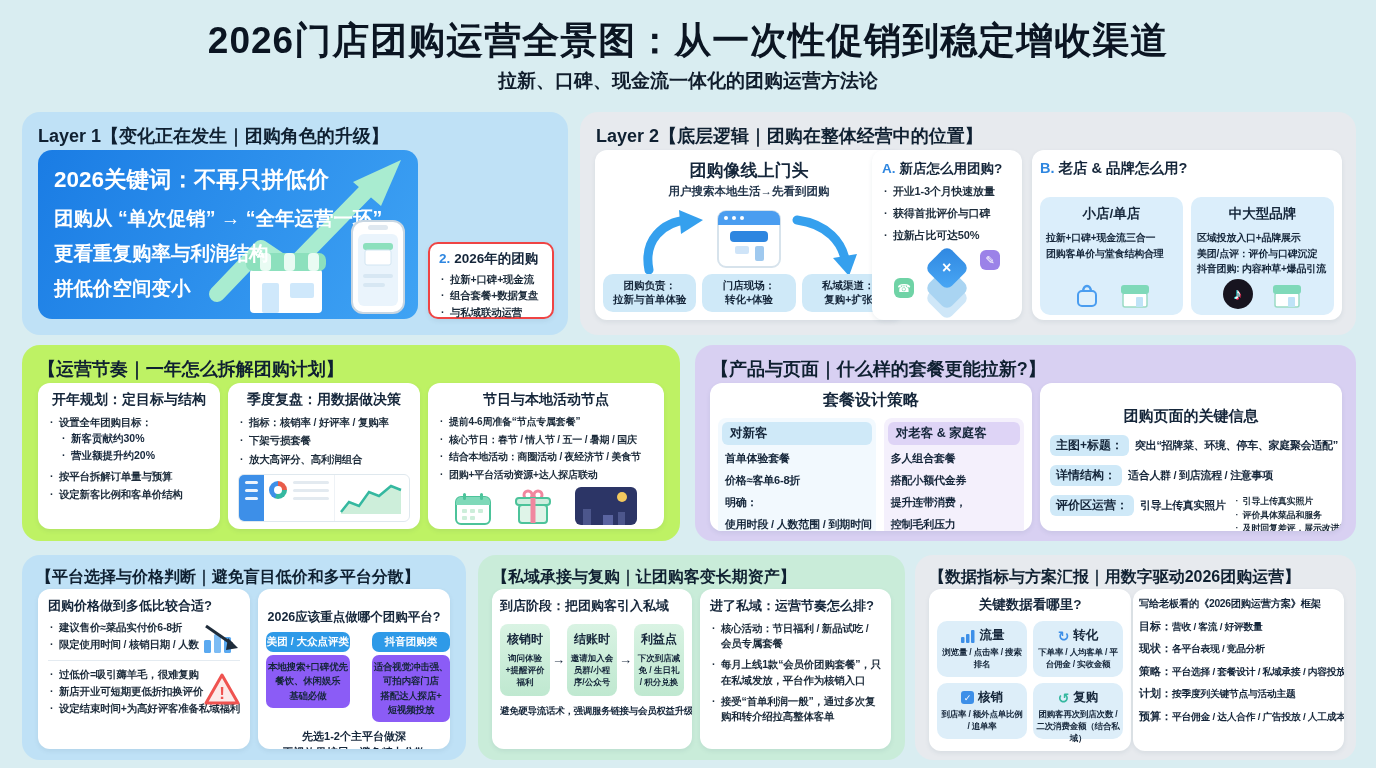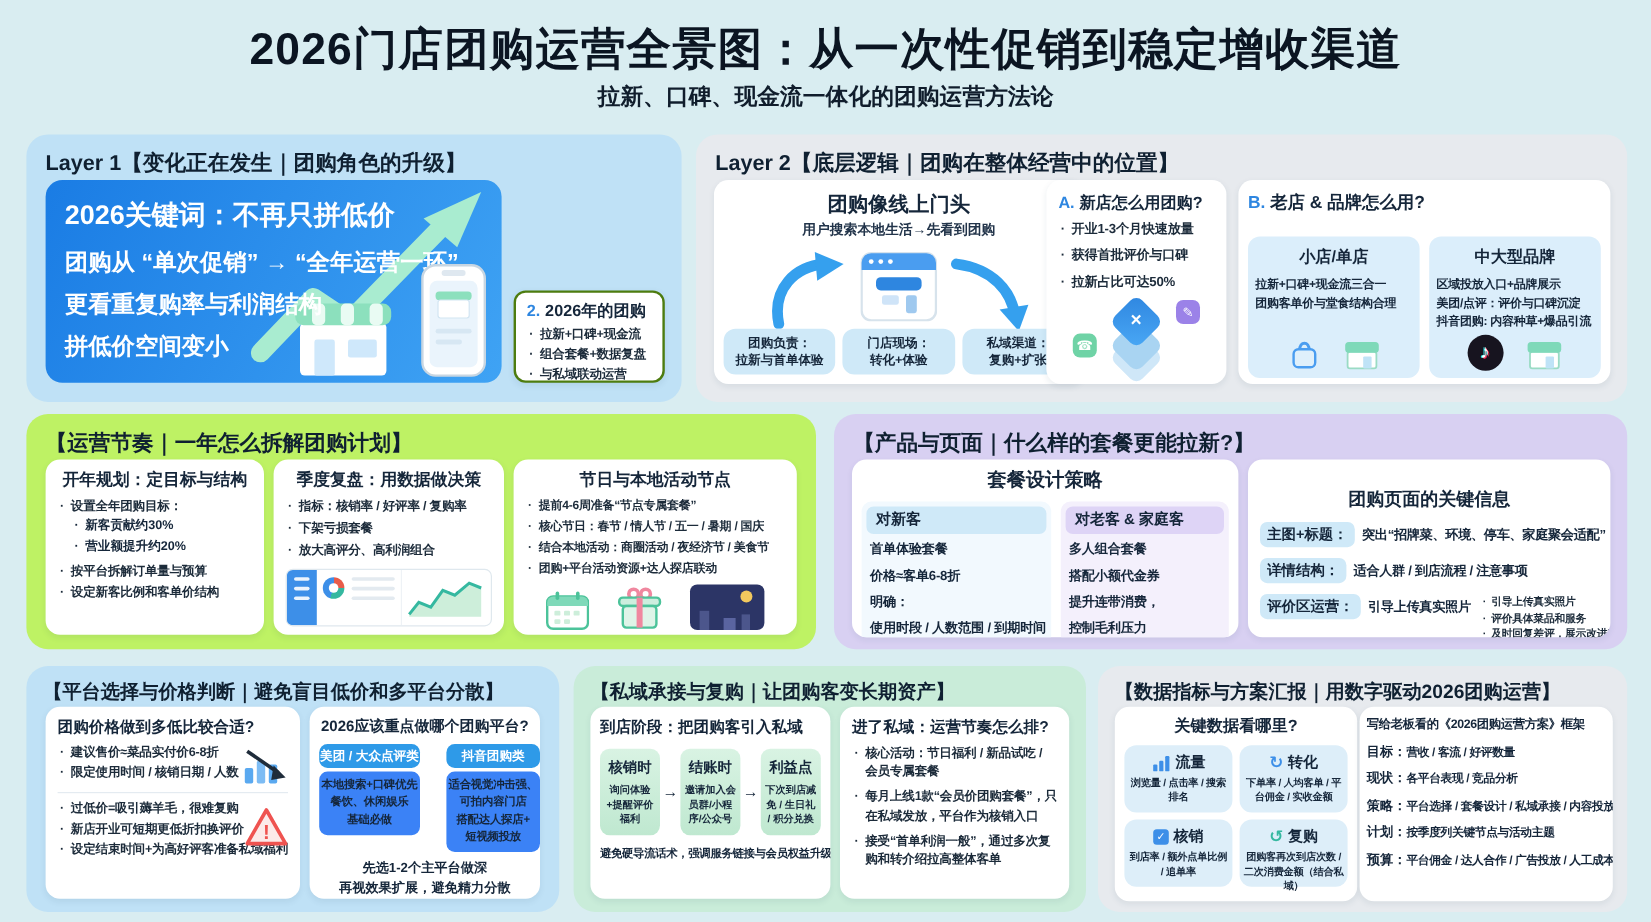--- a/index.html
+++ b/index.html
@@ -114,26 +114,26 @@
   .p-tips{margin-left:2px;}
   .p-tips .b{font-size:9px;line-height:1.5;padding-left:9px;}
   
   .sec-platform{left:22px;top:555px;width:444px;height:205px;background:#bfe1f6;}
   .pf1{left:16px;top:34px;width:212px;height:160px;padding:8px 10px;box-sizing:border-box;}
   .pf-title{font-size:13px;font-weight:900;white-space:nowrap;}
   .pf-sec{position:relative;margin-top:4px;}
   .pf-sec .b{font-size:10.5px;line-height:1.65;}
   .pf-div{border-top:1px solid #e4ebf1;margin:6px 0 5px;}
   .pf-icon{position:absolute;right:0;top:3px;}
-  .pf2{left:236px;top:34px;width:192px;height:160px;padding:8px 8px;box-sizing:border-box;}
+  .pf2{left:236px;top:34px;width:192px;height:160px;padding:20px 8px;box-sizing:border-box;}
   .pf2-title{font-size:12.5px;font-weight:900;text-align:center;white-space:nowrap;}
   .pf-cols{display:flex;gap:22px;margin-top:6px;}
   .pf-col{flex:1;}
   .pf-col-h{background:#2e9ae8;color:#fff;border-radius:7px;padding:3px 0;text-align:center;font-size:10.5px;font-weight:900;white-space:nowrap;}
-  .pf-col-b{background:#3b82f6;border-radius:7px;margin-top:3px;padding:5px 2px;text-align:center;}
+  .pf-col-b{background:#8b5cf6;border-radius:7px;margin-top:3px;padding:5px 2px;text-align:center;}
   .pf-col-b div{font-size:9.5px;font-weight:700;line-height:1.5;white-space:nowrap;letter-spacing:-.2px;}
   .pf-foot{margin-top:7px;text-align:center;font-size:11px;font-weight:900;line-height:1.45;}
   
   .sec-private{left:478px;top:555px;width:427px;height:205px;background:#c9ecd9;}
   .pv1{left:14px;top:34px;width:200px;height:160px;padding:8px 8px;box-sizing:border-box;}
   .pv-title{font-size:13px;font-weight:900;white-space:nowrap;}
   .steps{display:flex;gap:2px;margin-top:9px;align-items:stretch;}
   .step{width:57px;background:linear-gradient(#d9f3e3,#bfe8d0);border-radius:8px;padding:7px 3px;text-align:center;box-sizing:border-box;}
   .step-t{font-size:12px;font-weight:900;margin-bottom:5px;}
   .step-d{font-size:8.5px;font-weight:700;line-height:1.4;}
@@ -192,21 +192,21 @@
         <rect x="2" y="2" width="52" height="92" rx="11" fill="#ffffff" stroke="#c8d6e2" stroke-width="2"></rect>
         <rect x="18" y="6" width="20" height="5" rx="2.5" fill="#dfe8f0"></rect>
         <rect x="8" y="15" width="40" height="72" rx="6" fill="#eaf4fc"></rect>
         <rect x="13" y="24" width="30" height="7" rx="3" fill="#8ce0bd"></rect>
         <rect x="15" y="31" width="26" height="15" rx="2" fill="#ffffff" stroke="#d2e5f2"></rect>
         <rect x="13" y="55" width="30" height="4" rx="2" fill="#d7e7f3"></rect>
         <rect x="13" y="64" width="22" height="4" rx="2" fill="#d7e7f3"></rect>
       </svg>
     </div>
 
-    <div class="mini" style="top:130px;height:77px;border:2px solid #4d7c0f;padding:6px 9px;">
+    <div class="mini" style="top:130px;height:77px;border:2px solid #ef4444;padding:6px 9px;">
       <div class="mini-t"><span class="num">2.</span><span>2026年的团购</span></div>
       <div class="b">拉新+口碑+现金流</div>
       <div class="b">组合套餐+数据复盘</div>
       <div class="b">与私域联动运营</div>
     </div>
   </div>
 
   <div class="sec sec-l2">
     <div class="sec-h">Layer 2【底层逻辑｜团购在整体经营中的位置】</div>
 

